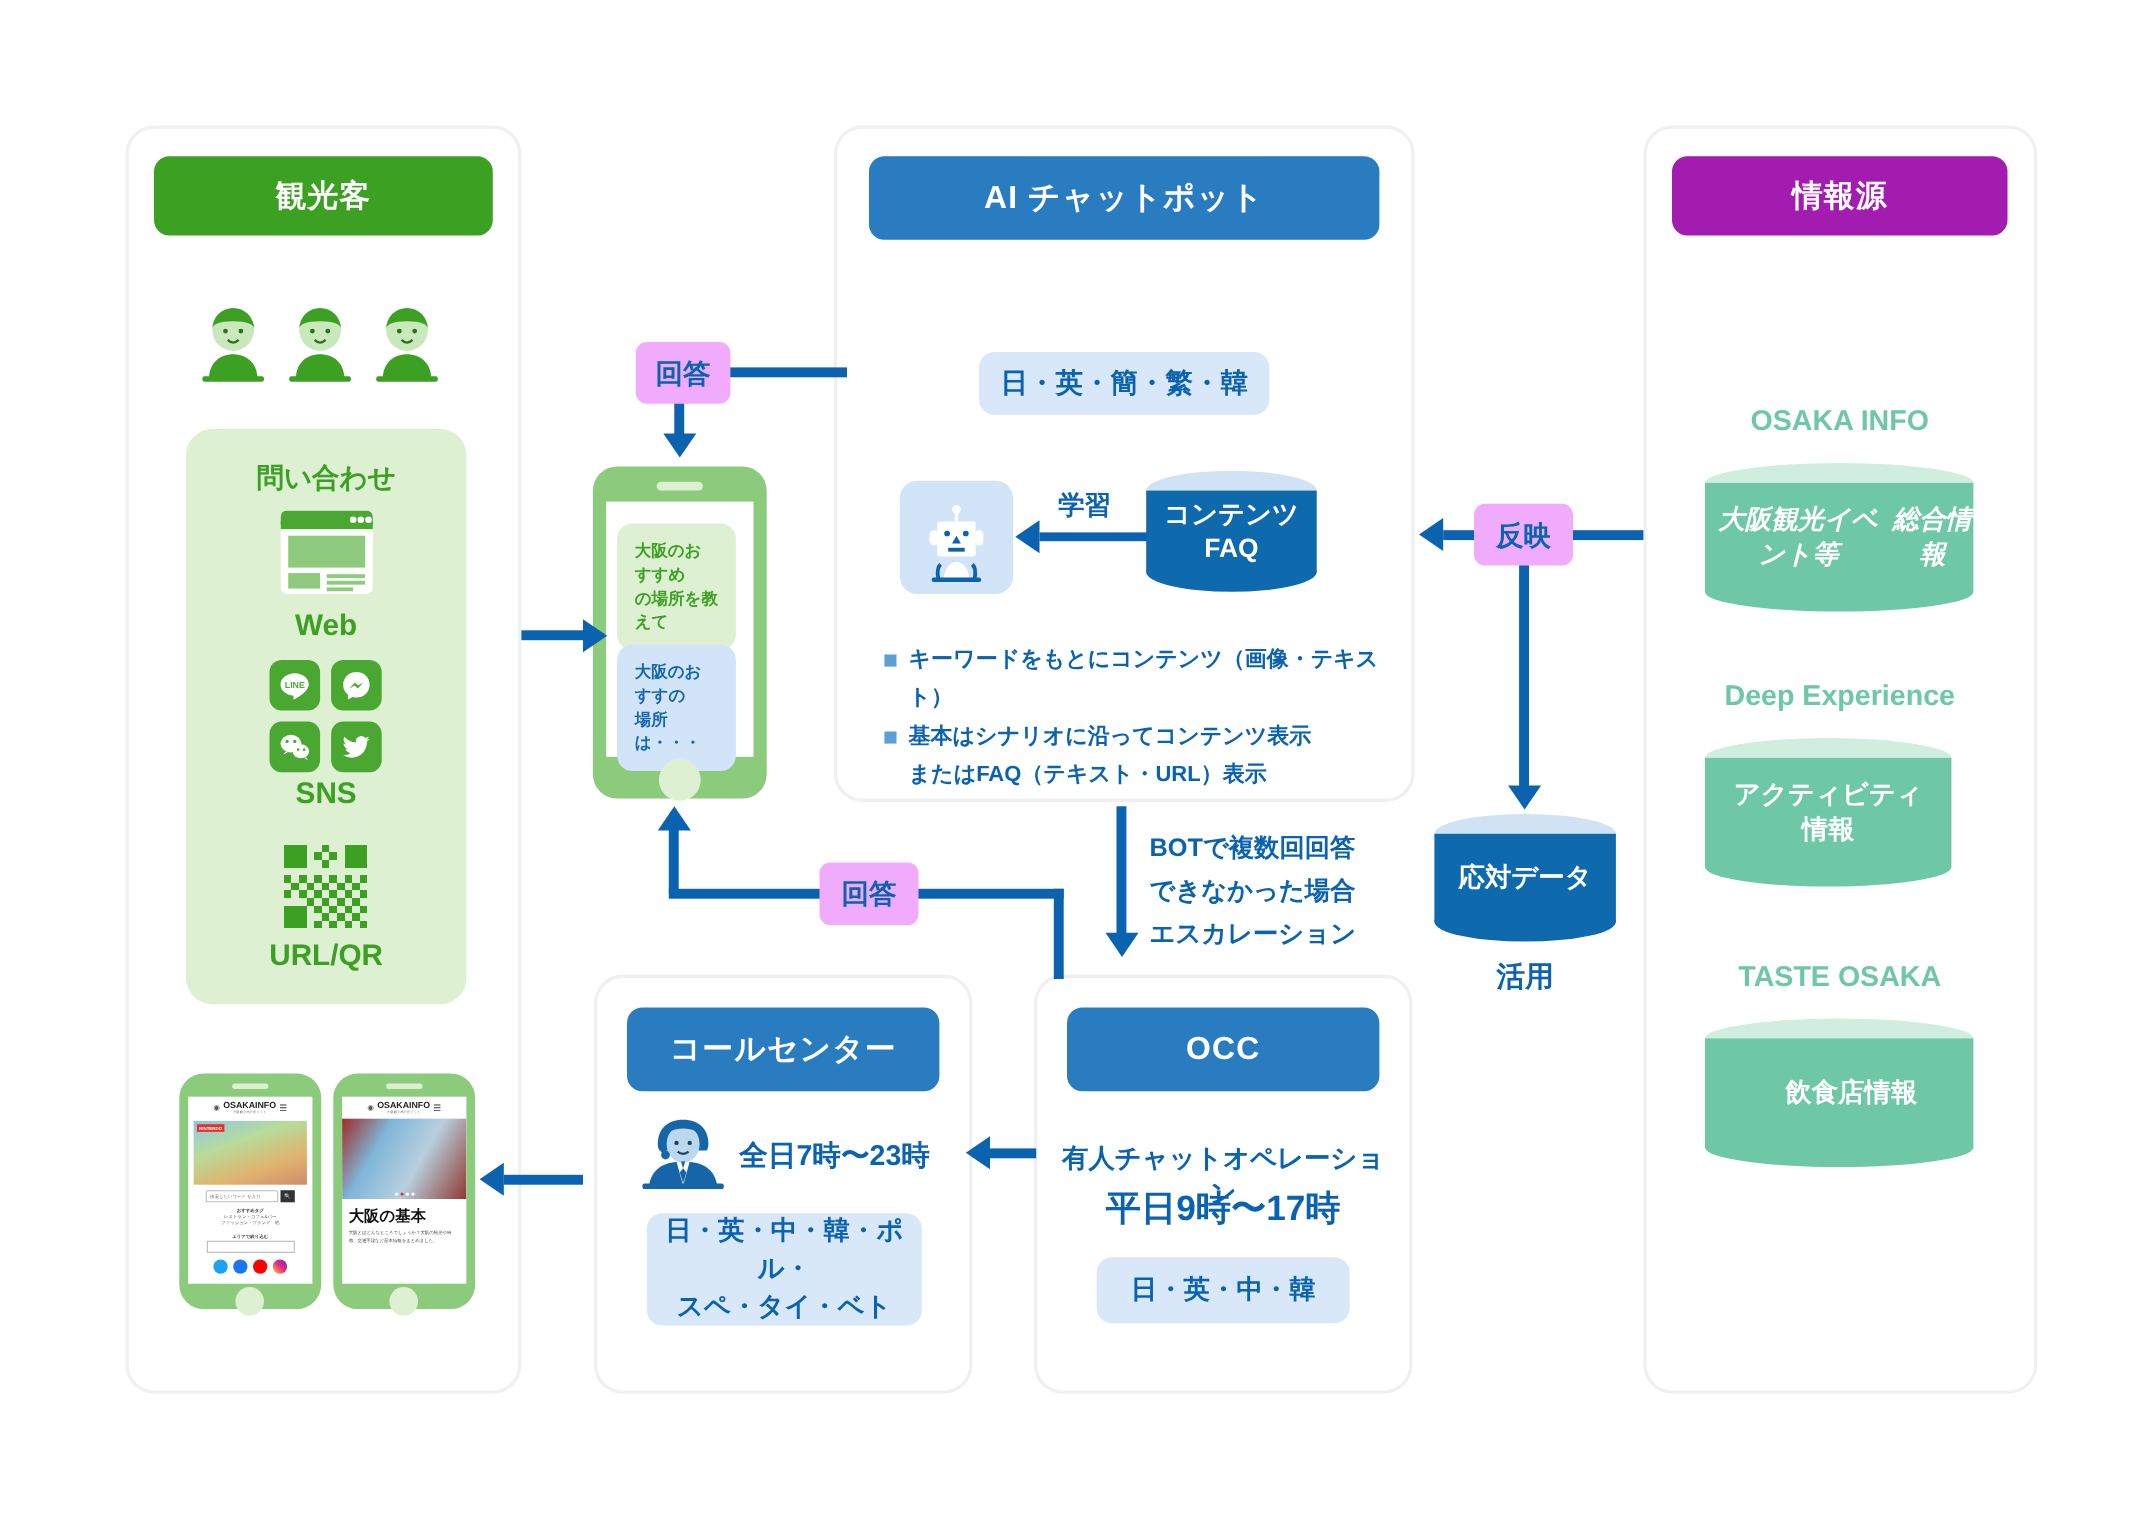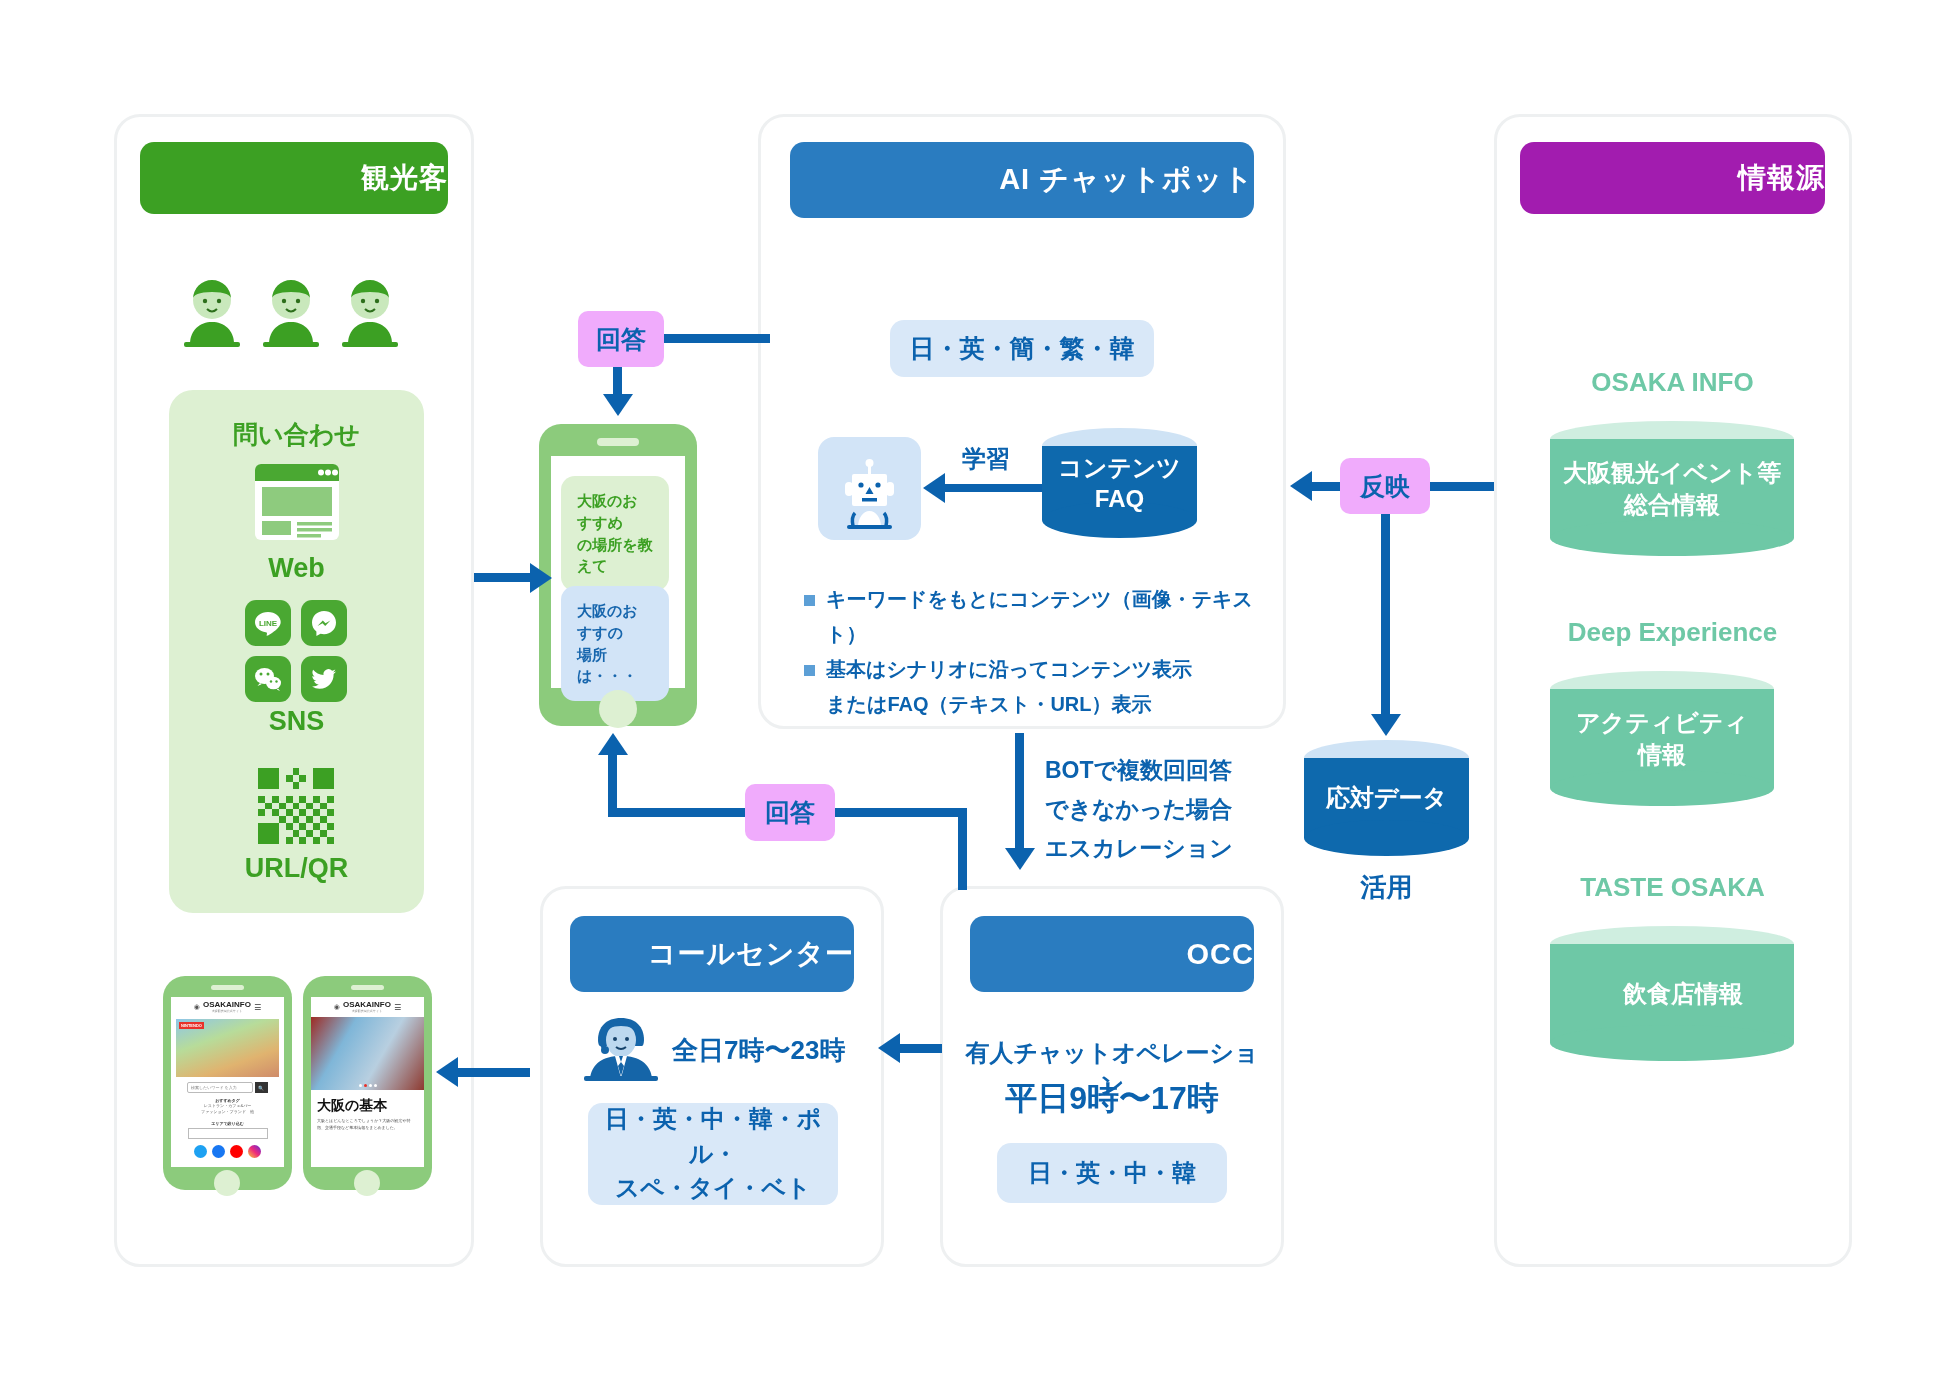--- a/index.html
+++ b/index.html
@@ -16,21 +16,21 @@
     background: #ffffff;
     border: 3px solid #eef0f1;
     border-radius: 26px;
   }
 
   .hdr {
     position: absolute;
     border-radius: 14px;
     color: #ffffff;
     font-weight: bold;
-    display: flex; align-items: center; justify-content: flex-end;
+    display: flex; align-items: center; justify-content: center;
     letter-spacing: 1px;
   }
   .hdr-green { background: #3ca023; }
   .hdr-blue  { background: #2a7cc0; }
   .hdr-teal  { background: #a21caf; }
 
   .txt { position: absolute; color: #0b62ae; font-weight: bold; }
   .txt-green { color: #3ca023; }
   .txt-teal  { color: #6ec8a6; }
 
@@ -426,21 +426,21 @@
 
   <div class="hdr hdr-teal" style="left:1520px; top:142px; width:305px; height:72px; font-size:28px;">
     <span>情報源</span>
   </div>
 
   <div class="txt txt-teal" style="left:1520px; top:367px; width:305px; text-align:center; font-size:26px;">OSAKA INFO</div>
   <div class="cyl cyl-teal" style="left:1550px; top:421px; width:244px; height:135px;">
     <div class="top"></div>
     <div class="body"></div>
     <div class="bot"></div>
-    <div class="cap" style="font-size:24px; flex-direction:column;">
+    <div class="cap" style="font-size:24px; flex-direction:row;font-style:italic;">
       <span>大阪観光イベント等</span>
       <span>総合情報</span>
     </div>
   </div>
 
   <div class="txt txt-teal" style="left:1520px; top:617px; width:305px; text-align:center; font-size:26px;">Deep Experience</div>
   <div class="cyl cyl-teal" style="left:1550px; top:671px; width:224px; height:135px;text-decoration:underline;">
     <div class="top"></div>
     <div class="body"></div>
     <div class="bot"></div>

